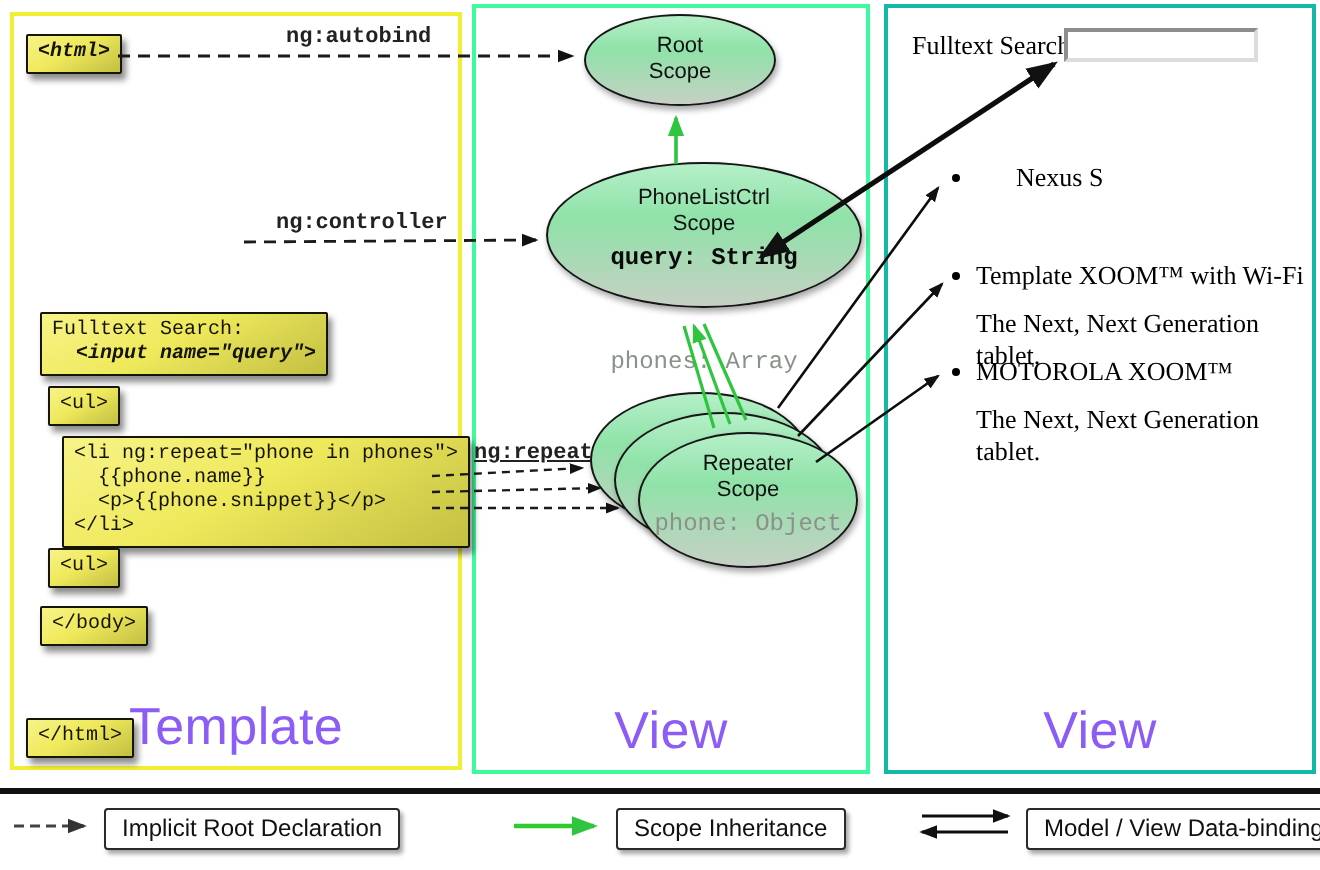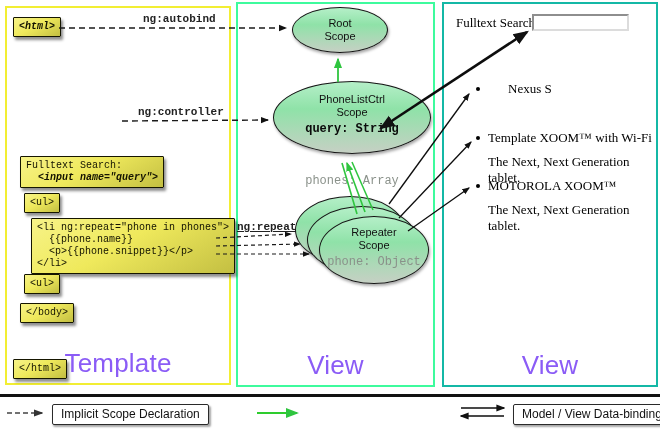--- a/index.html
+++ b/index.html
@@ -125,21 +125,22 @@
 
   <span class="bullet" style="top:136px;"></span>
   <div class="serif vitem-name" style="top:130px;">Template XOOM™ with Wi-Fi</div>
   <div class="serif vitem-desc" style="top:154px;">The Next, Next Generation tablet.</div>
 
   <span class="bullet" style="top:184px;"></span>
   <div class="serif vitem-name" style="top:178px;">MOTOROLA XOOM™</div>
   <div class="serif vitem-desc" style="top:202px;">The Next, Next Generation tablet.</div>
 
   <div class="rule"></div>
-  <div class="lgbox" style="left:52px;">Implicit Scope Declaration</div>
+  <div class="lgbox" style="left:52px;">Implicit Root Declaration</div>
+  <div class="lgbox" style="left:308px;">Scope Inheritance</div>
   <div class="lgbox" style="left:513px;">Model / View Data-binding</div>
 
   <svg class="overlay" width="660" height="435" viewBox="0 0 660 435">
     <defs>
       <marker id="ahb" viewBox="0 0 10 10" refX="8.5" refY="5" markerWidth="6" markerHeight="6" orient="auto-start-reverse">
         <path d="M0,1.2 L10,5 L0,8.8 z" fill="#111"></path>
       </marker>
       <marker id="ahg" viewBox="0 0 10 10" refX="8.5" refY="5" markerWidth="6" markerHeight="6" orient="auto-start-reverse">
         <path d="M0,1.2 L10,5 L0,8.8 z" fill="#2fc53f"></path>
       </marker>

